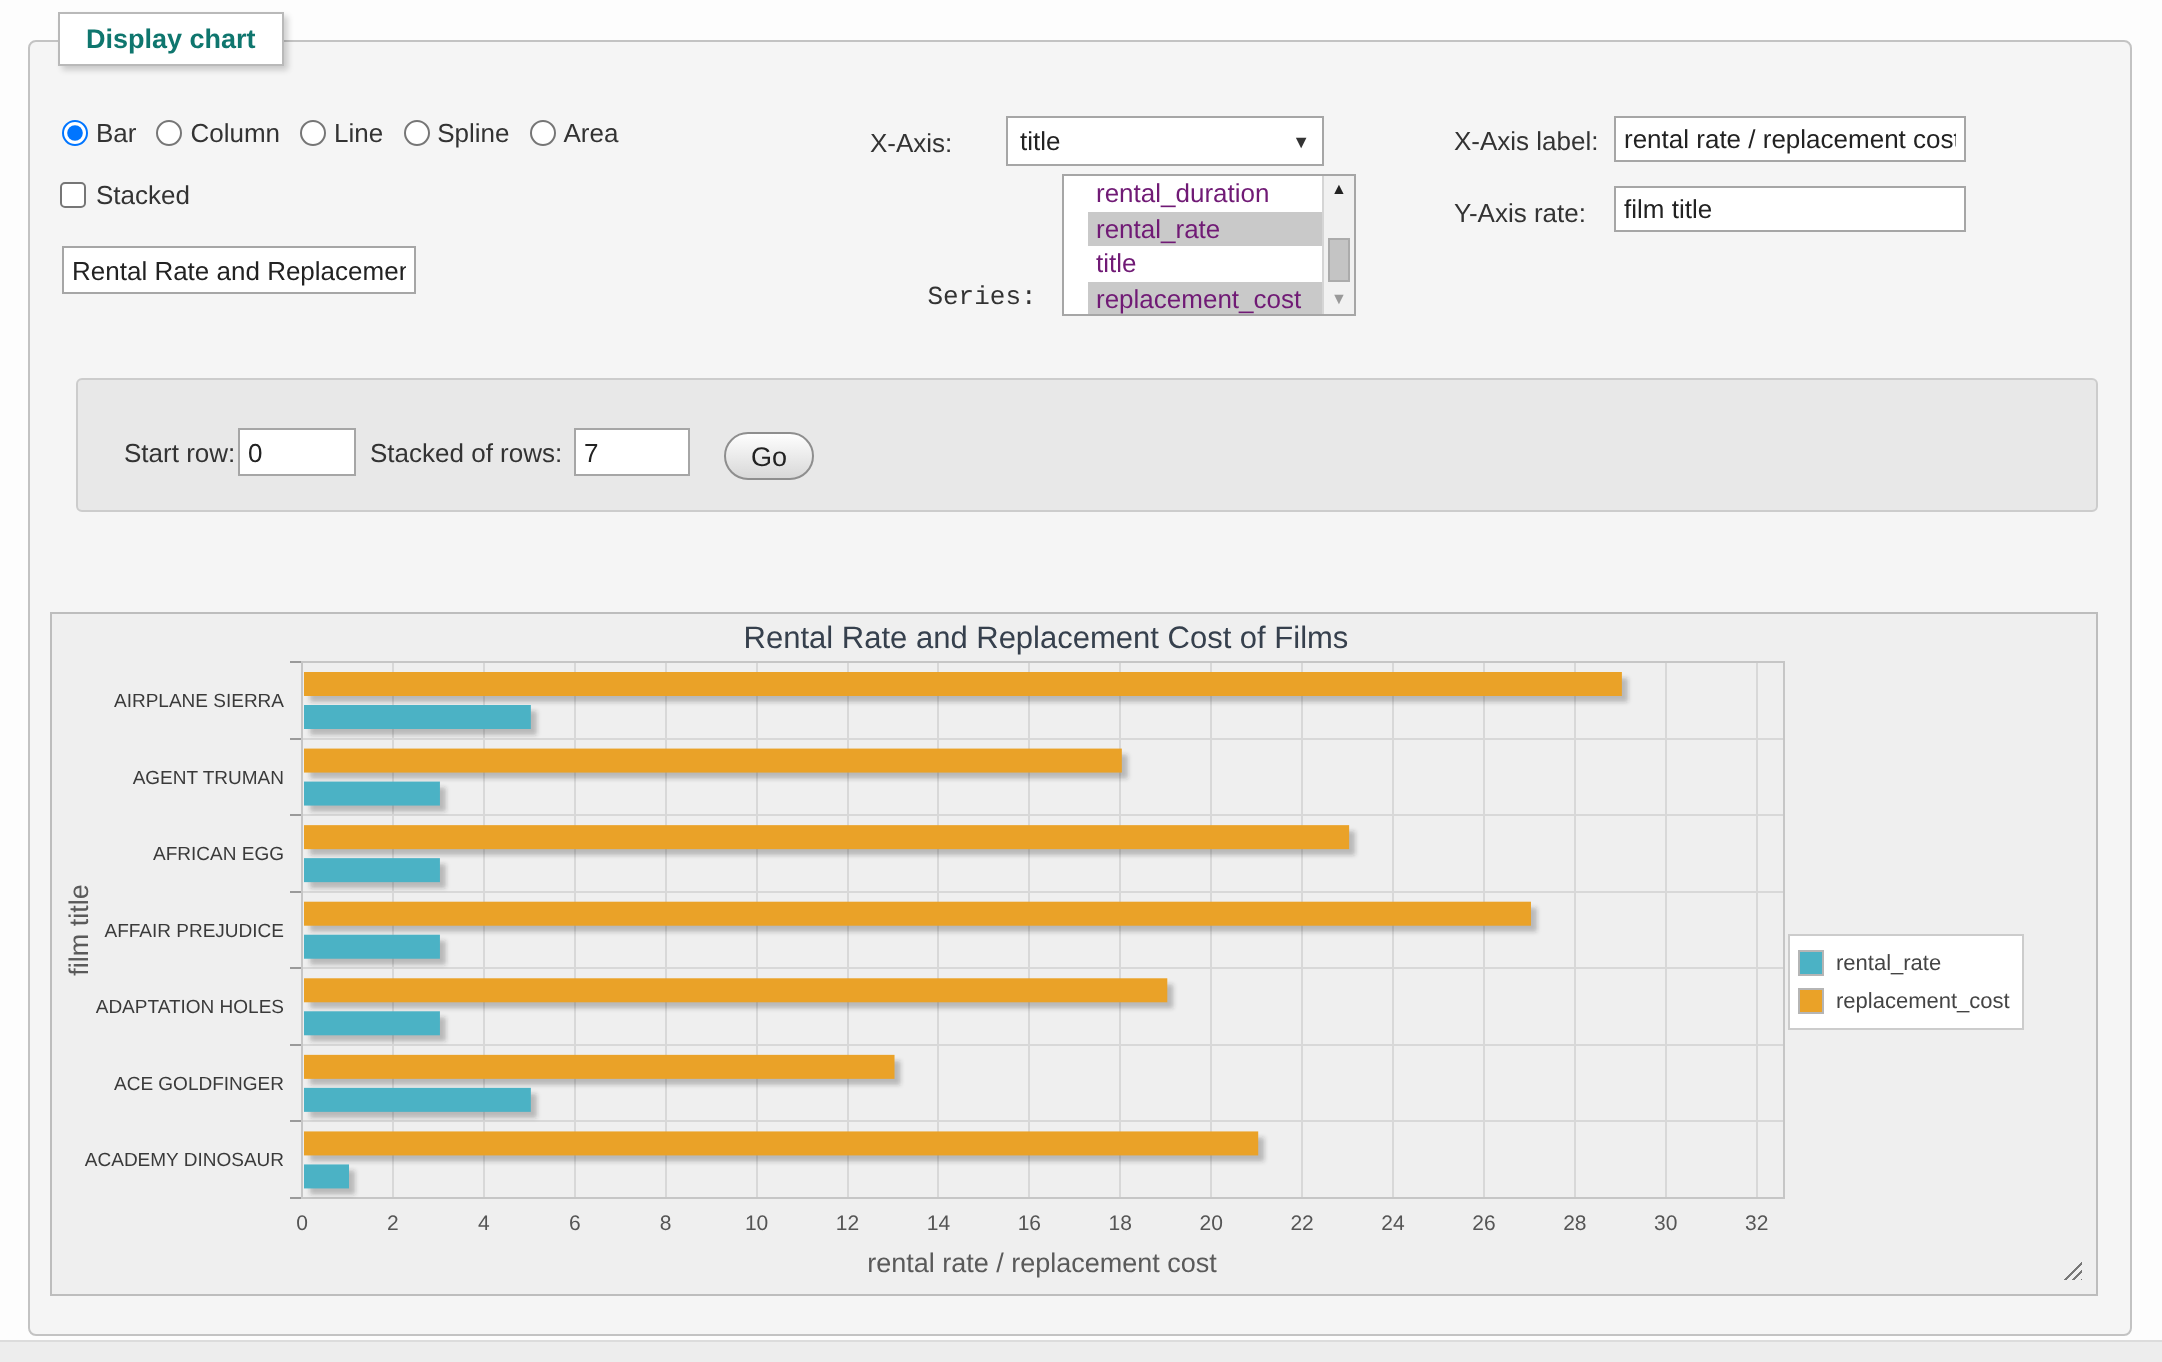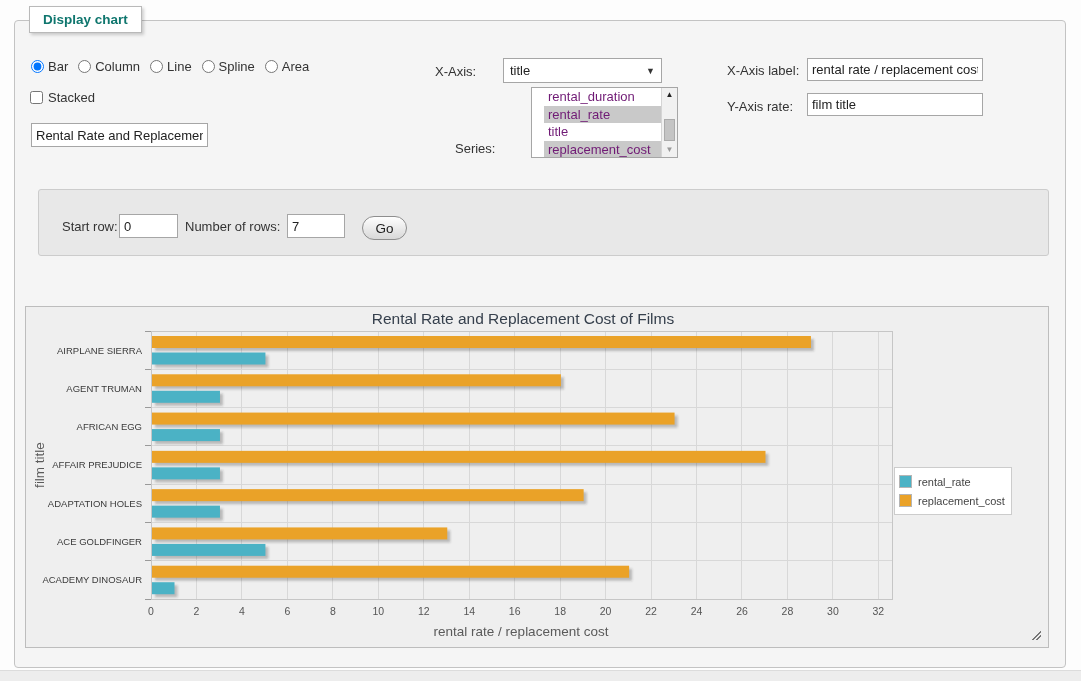--- a/index.html
+++ b/index.html
@@ -70,21 +70,21 @@
   </div>
 
   <input class="txt" style="left: 16px; top: 102px; width: 177px; height: 24px;" type="text" value="Rental Rate and Replacement Cost of Films">
 
   <span class="form-label" style="left:420px; top:43px; width:65px; text-align:left;">X-Axis:</span>
   <div class="select-box">
     <span>title</span>
     <span class="arrow">▼</span>
   </div>
 
-  <span class="form-label" style="left:440px; top:120px; width:72px; text-align:left;">Series:</span>
+  <span class="form-label" style="left:440px; top:120px; width:72px; text-align:center;font-family:Liberation Mono, monospace;">Series:</span>
   <div class="listbox">
     <div class="opts" id="series-opts">
         <div class="opt">rental_duration</div>
         <div class="opt sel">rental_rate</div>
         <div class="opt">title</div>
         <div class="opt sel">replacement_cost</div>
       </div>
     <div class="sbar">
       <div class="up">▲</div>
       <div class="thumb"></div>
@@ -94,21 +94,21 @@
 
   <span class="form-label" style="left:712px; top:42px;text-align:right;">X-Axis label:</span>
   <input class="txt" style="left: 792px; top: 37px; width: 176px; height: 23px;" type="text" value="rental rate / replacement cost">
 
   <span class="form-label" style="left:712px; top:78px;">Y-Axis rate:</span>
   <input class="txt" style="left: 792px; top: 72px; width: 176px; height: 23px;" type="text" value="film title">
 
   <div class="rows-box">
     <span class="form-label" style="left:23px; top:29px;">Start row:</span>
     <input class="txt" style="left: 80px; top: 24px; width: 59px; height: 24px;" type="text" value="0">
-    <span class="form-label" style="left:146px; top:29px;">Number of rows:</span>
+    <span class="form-label" style="left:146px; top:29px;">Stacked of rows:</span>
     <input class="txt" style="left: 248px; top: 24px; width: 58px; height: 24px;" type="text" value="7">
     <button class="go-btn">Go</button>
   </div>
 
   <div class="chart-box">
     <svg id="plot-svg" viewBox="0 0 1024 340">
       <defs>
         <filter id="barshadow" x="-20%" y="-20%" width="150%" height="150%">
           <feGaussianBlur stdDeviation="1.1"></feGaussianBlur>
         </filter>

